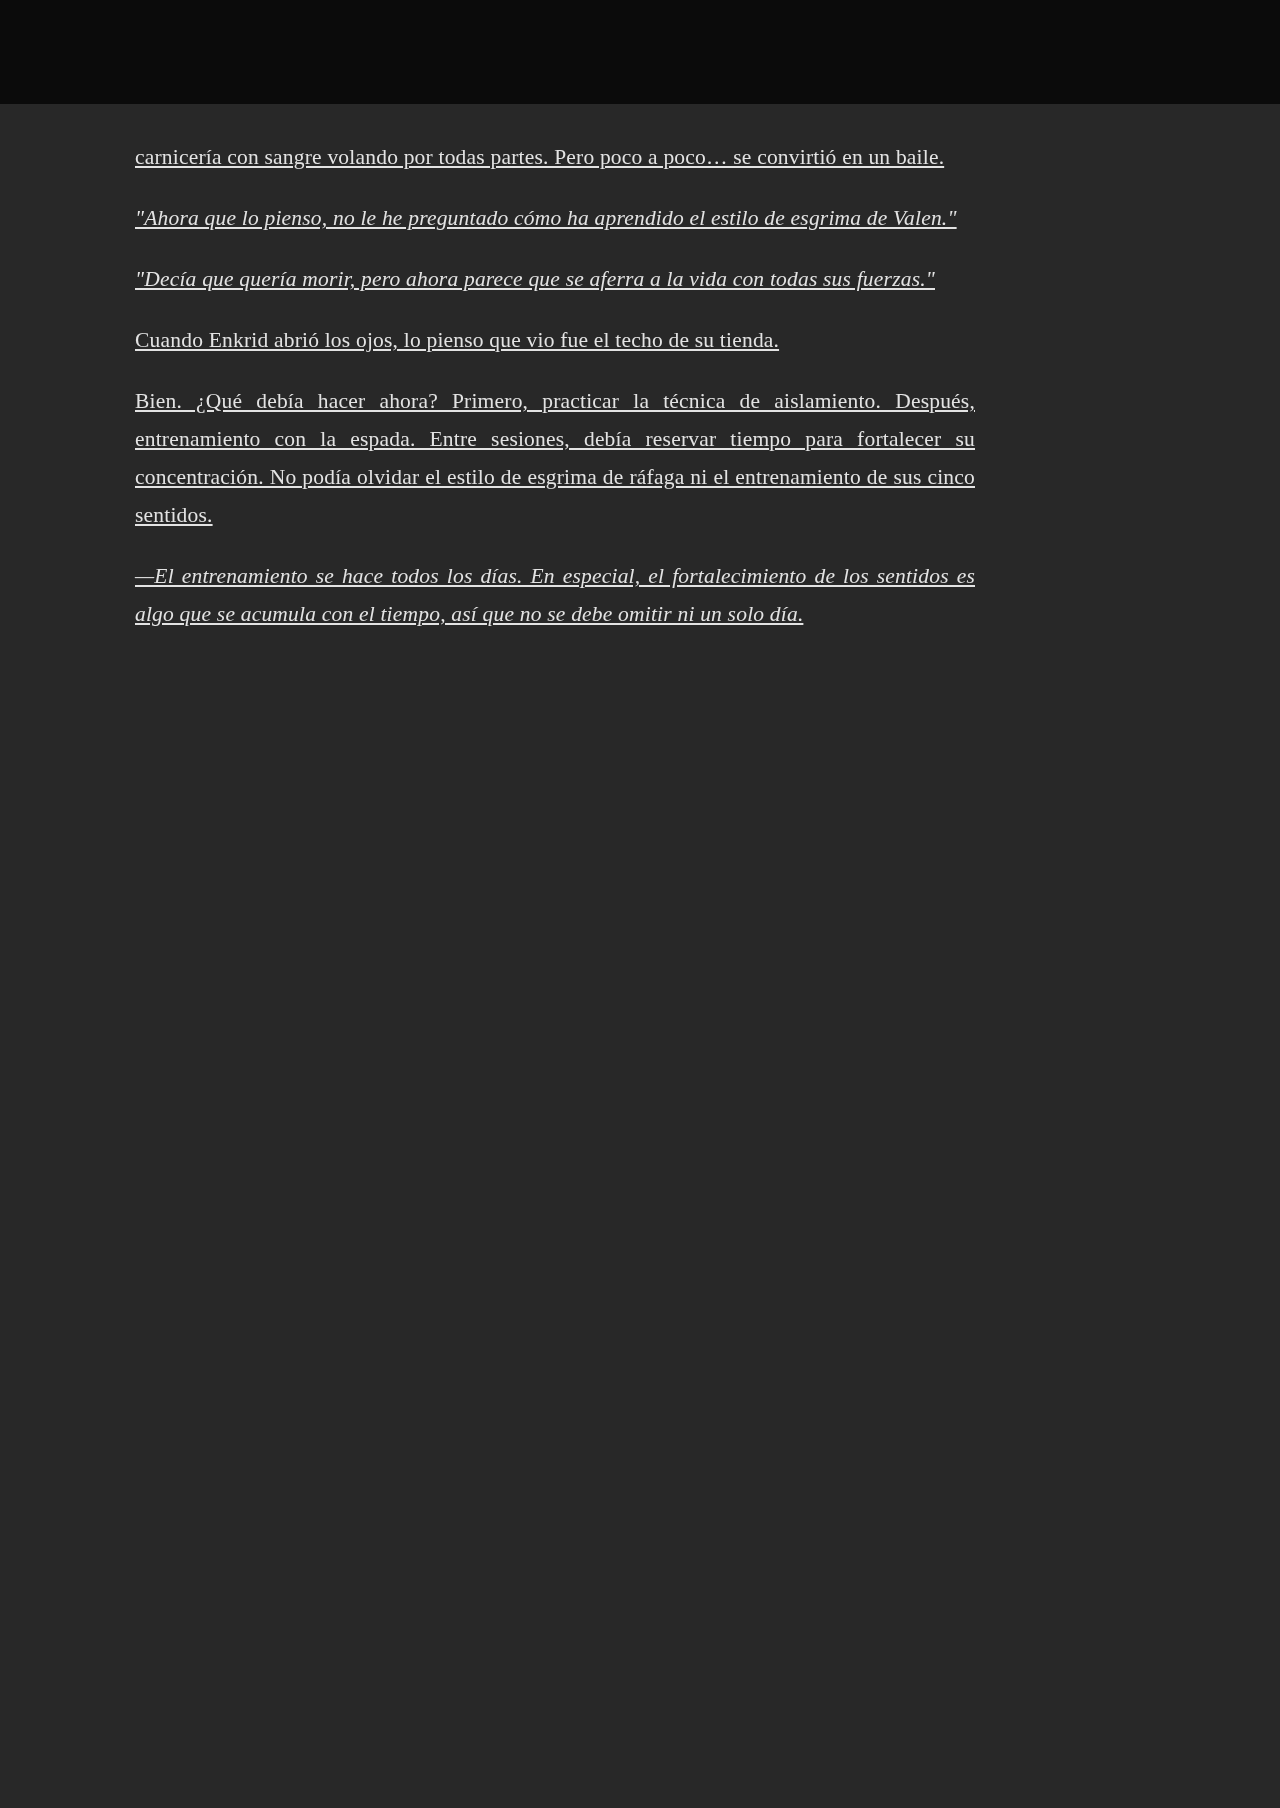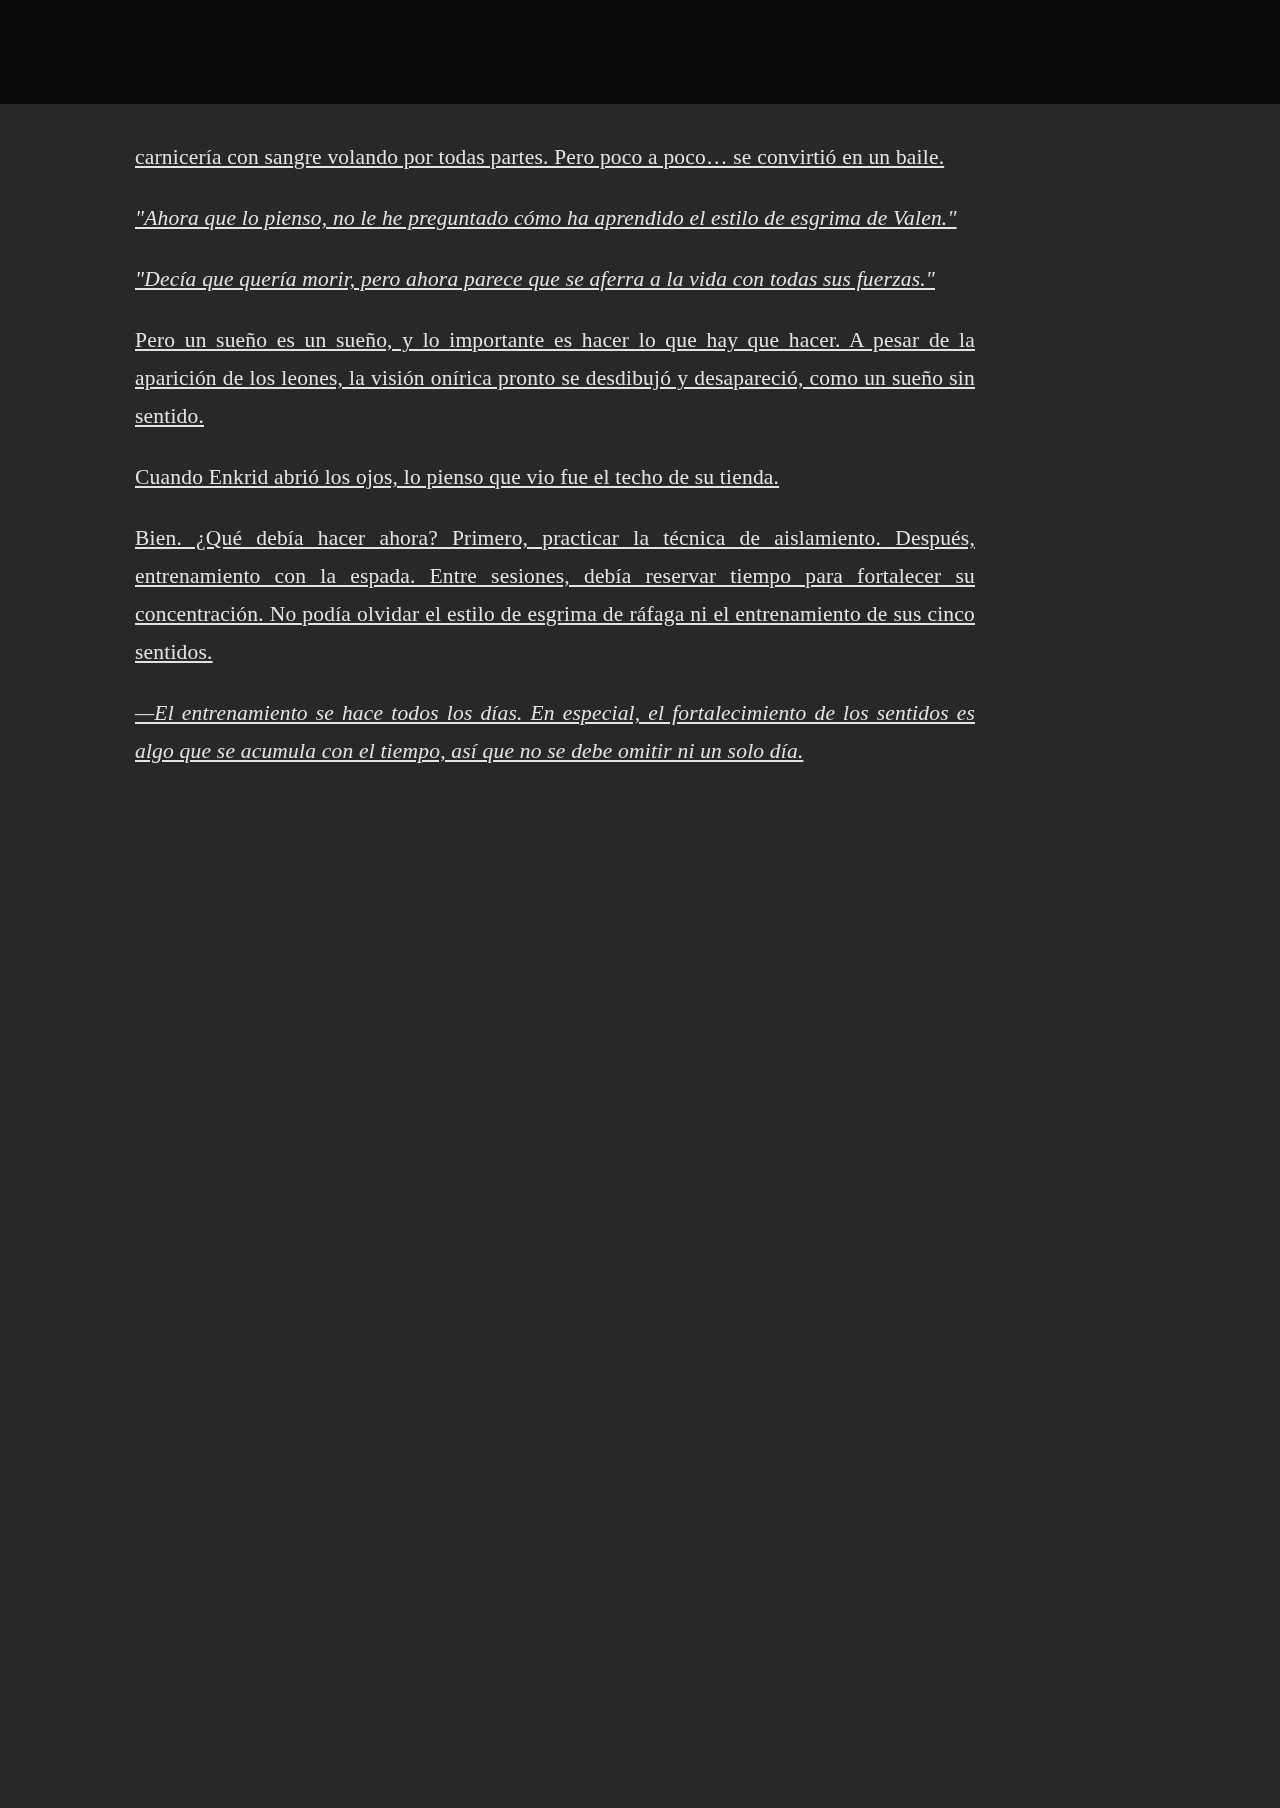--- a/index.html
+++ b/index.html
@@ -42,17 +42,16 @@
 </style>
 </head>
 <body>
 
 <div class="top-bar"></div>
 
 <div class="reader-content">
     <p class="para normal">carnicería con sangre volando por todas partes. Pero poco a poco… se convirtió en un baile.</p>
     <p class="para italic">"Ahora que lo pienso, no le he preguntado cómo ha aprendido el estilo de esgrima de Valen."</p>
     <p class="para italic">"Decía que quería morir, pero ahora parece que se aferra a la vida con todas sus fuerzas."</p>
-    <p class="para normal">Pero un sueño es un sueño, y lo importante es hacer lo que hay que hacer. A pesar de la aparición de los leones, la visión onírica pronto se desdibujó y desapareció, como un sueño sin sentido.</p>
     <p class="para normal">Cuando Enkrid abrió los ojos, lo pienso que vio fue el techo de su tienda.</p>
     <p class="para normal">Bien. ¿Qué debía hacer ahora? Primero, practicar la técnica de aislamiento. Después, entrenamiento con la espada. Entre sesiones, debía reservar tiempo para fortalecer su concentración. No podía olvidar el estilo de esgrima de ráfaga ni el entrenamiento de sus cinco sentidos.</p>
     <p class="para italic">—El entrenamiento se hace todos los días. En especial, el fortalecimiento de los sentidos es algo que se acumula con el tiempo, así que no se debe omitir ni un solo día.</p>
   </div>
 
 </body></html>

